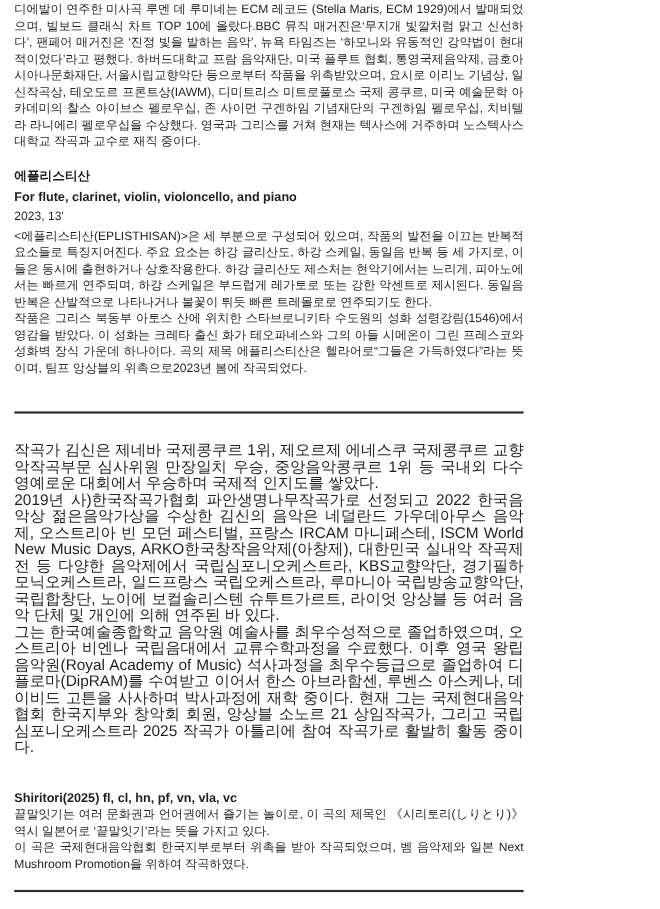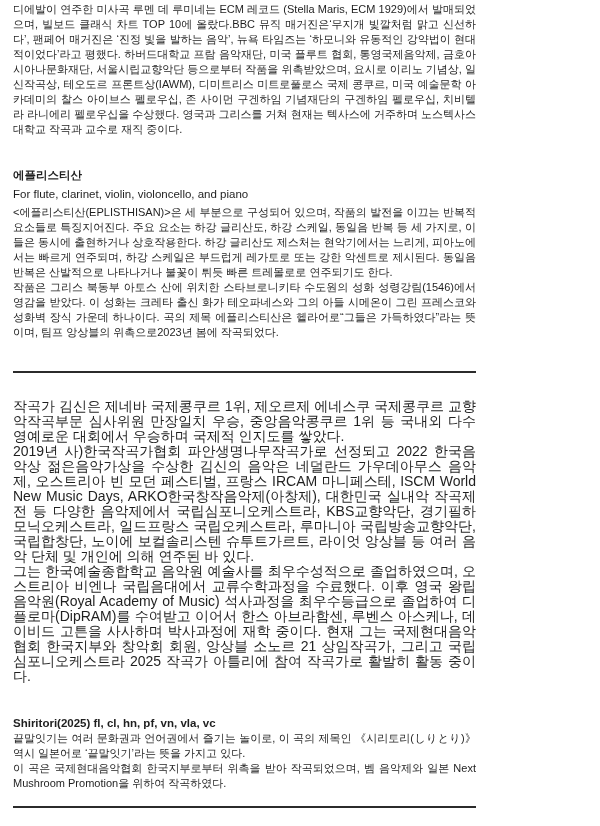--- a/index.html
+++ b/index.html
@@ -29,31 +29,31 @@
   .piece-title {
     margin: 0;
     font-size: 11.5px;
     font-weight: bold;
     line-height: 15px;
     text-align: left;
   }
   .piece-subtitle {
     margin: 4px 0 0 0;
     font-size: 11.5px;
-    font-weight: normal;
+    font-weight: bold;
     line-height: 15px;
     text-align: left;
   }
   .piece-year {
     margin: 2px 0 0 0;
     font-size: 11px;
     line-height: 15px;
     text-align: left;
   }
-  .sec-eplisthisan { margin-top: 31px; }
+  .sec-eplisthisan { margin-top: 17px; }
   .sec-eplisthisan .piece-body { margin-top: 3px; }
   .sec-kim { margin-top: 26px; }
   .sec-kim .piece-body { margin-top: 2px; }
   .sec-kim p { font-size: 14px; }
   .sec-shiritori { margin-top: 32px; }
   .sec-shiritori .piece-body { margin-top: 0; }
   .sec-yamamoto { margin-top: 28px; font-style: italic; }
   .divider {
     border: none;
     height: 2px;
@@ -66,20 +66,21 @@
 </head>
 <body>
 
 <div class="page">
 
   <p>디에발이 연주한 미사곡 루멘 데 루미네는 ECM 레코드 (Stella Maris, ECM 1929)에서 발매되었으며, 빌보드 클래식 차트 TOP 10에 올랐다.BBC 뮤직 매거진은‘무지개 빛깔처럼 맑고 신선하다’, 팬페어 매거진은 ‘진정 빛을 발하는 음악’, 뉴욕 타임즈는 ‘하모니와 유동적인 강약법이 현대적이었다’라고 평했다. 하버드대학교 프람 음악재단, 미국 플루트 협회, 통영국제음악제, 금호아시아나문화재단, 서울시립교향악단 등으로부터 작품을 위촉받았으며, 요시로 이리노 기념상, 일신작곡상, 테오도르 프론트상(IAWM), 디미트리스 미트로풀로스 국제 콩쿠르, 미국 예술문학 아카데미의 찰스 아이브스 펠로우십, 존 사이먼 구겐하임 기념재단의 구겐하임 펠로우십, 치비텔라 라니에리 펠로우십을 수상했다. 영국과 그리스를 거쳐 현재는 텍사스에 거주하며 노스텍사스 대학교 작곡과 교수로 재직 중이다.</p>
 
   <section class="sec-eplisthisan">
     <h2 class="piece-title">에플리스티산</h2>
     <h3 class="piece-subtitle">For flute, clarinet, violin, violoncello, and piano</h3>
+    <div class="piece-year">2023, 13'</div>
     <div class="piece-body">
       <p>&lt;에플리스티산(EPLISTHISAN)&gt;은 세 부분으로 구성되어 있으며, 작품의 발전을 이끄는 반복적 요소들로 특징지어진다. 주요 요소는 하강 글리산도, 하강 스케일, 동일음 반복 등 세 가지로, 이들은 동시에 출현하거나 상호작용한다. 하강 글리산도 제스처는 현악기에서는 느리게, 피아노에서는 빠르게 연주되며, 하강 스케일은 부드럽게 레가토로 또는 강한 악센트로 제시된다. 동일음 반복은 산발적으로 나타나거나 불꽃이 튀듯 빠른 트레몰로로 연주되기도 한다.</p>
       <p>작품은 그리스 북동부 아토스 산에 위치한 스타브로니키타 수도원의 성화 성령강림(1546)에서 영감을 받았다. 이 성화는 크레타 출신 화가 테오파네스와 그의 아들 시메온이 그린 프레스코와 성화벽 장식 가운데 하나이다. 곡의 제목 에플리스티산은 헬라어로“그들은 가득하였다”라는 뜻이며, 팀프 앙상블의 위촉으로2023년 봄에 작곡되었다.</p>
     </div>
   </section>
 
   <hr class="divider divider-1">
 
   <section class="sec-kim">
     <div class="piece-body">

